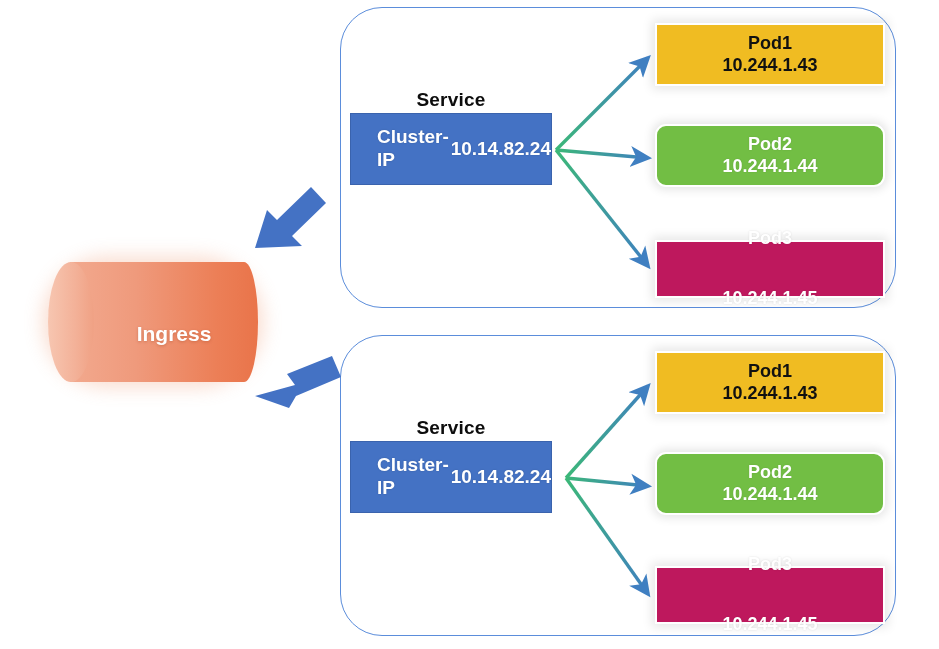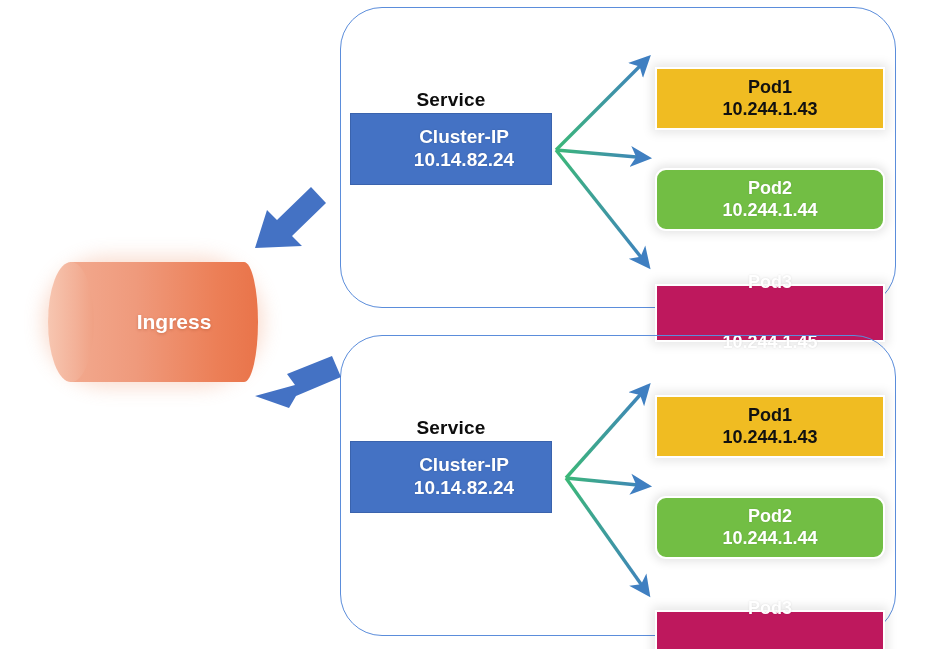--- a/index.html
+++ b/index.html
@@ -33,21 +33,21 @@
     color:#0d0d0d;
     letter-spacing:.2px;
   }
   .service-box{
     position:absolute;left:0;top:0;
     width:100%;height:100%;
     background:#4472c4;
     border:1px solid #3a63ad;
     box-sizing:border-box;
     display:flex;
-    flex-direction:column;
+    flex-direction:row;
     align-items:center;
     justify-content:center;
     color:#ffffff;
     font-weight:bold;
     font-size:19px;
     line-height:1.2;
     text-shadow:0 0 2px rgba(0,0,0,.18);
     padding-left:26px;
   }
 
@@ -57,21 +57,20 @@
     box-sizing:border-box;
     border:2px solid #ffffff;
     display:flex;
     flex-direction:column;
     align-items:center;
     justify-content:center;
     font-weight:bold;
     font-size:18px;
     line-height:1.22;
     box-shadow:0 0 10px 3px rgba(0,0,0,.10);
-    margin-top:44px;
   }
   .pod .pod-name{display:block;}
   .pod .pod-ip{display:block;text-align:center;}
   .pod-yellow{background:#f0bc22;color:#111111;}
   .pod-green{background:#72be44;color:#ffffff;text-shadow:0 0 2px rgba(0,0,0,.12);border-radius:11px;}
   .pod-teal{background:#be185d;color:#ffffff;text-shadow:0 0 2px rgba(0,0,0,.12);gap:38px;}
 
   
   .ingress{
     position:absolute;
@@ -91,21 +90,21 @@
     border-radius:50%;
     background:linear-gradient(90deg,#f7c6b1 0%,#f3b198 60%,#f0a184 100%);
   }
   .ing-glow{
     position:absolute;left:0;top:0;width:210px;height:120px;
     border-radius:60px;
     box-shadow:0 0 18px 6px rgba(240,150,110,.30);
     pointer-events:none;
   }
   .ing-text{
-    position:absolute;left:42px;top:0;
+    position:absolute;left:42px;top:12px;
     width:168px;height:120px;
     display:flex;align-items:center;justify-content:center;
     color:#ffffff;font-weight:bold;font-size:21px;
     text-shadow:0 1px 3px rgba(150,60,30,.35);
   }
 
   svg.overlay{position:absolute;left:0;top:0;width:939px;height:649px;pointer-events:none;}
 
   .watermark{
     position:absolute;

